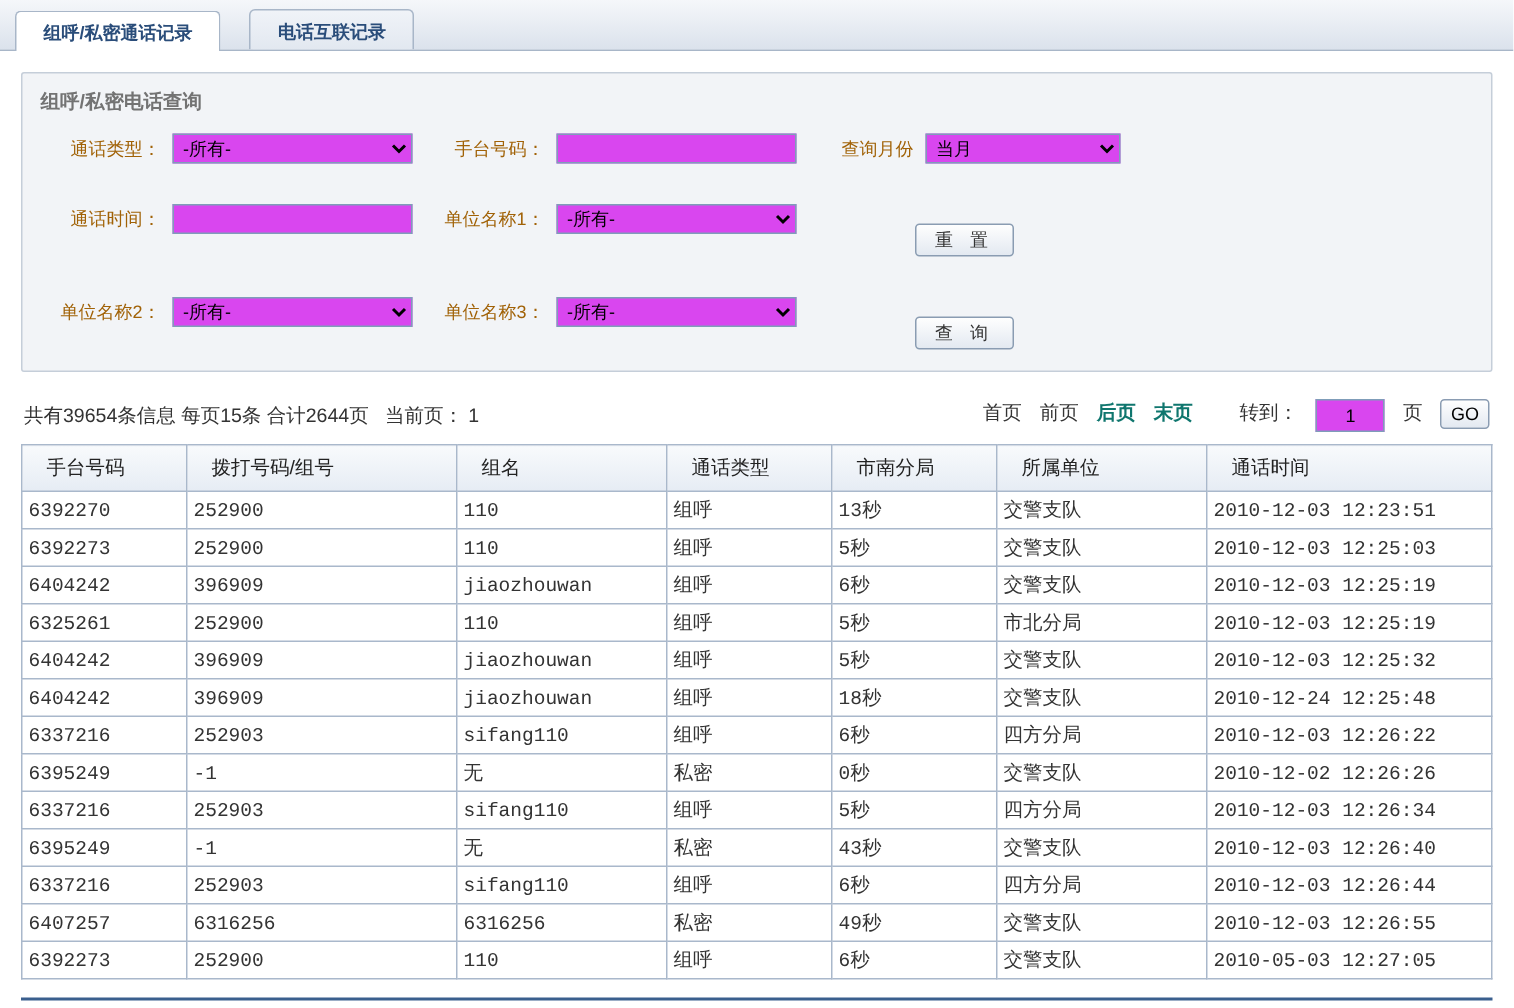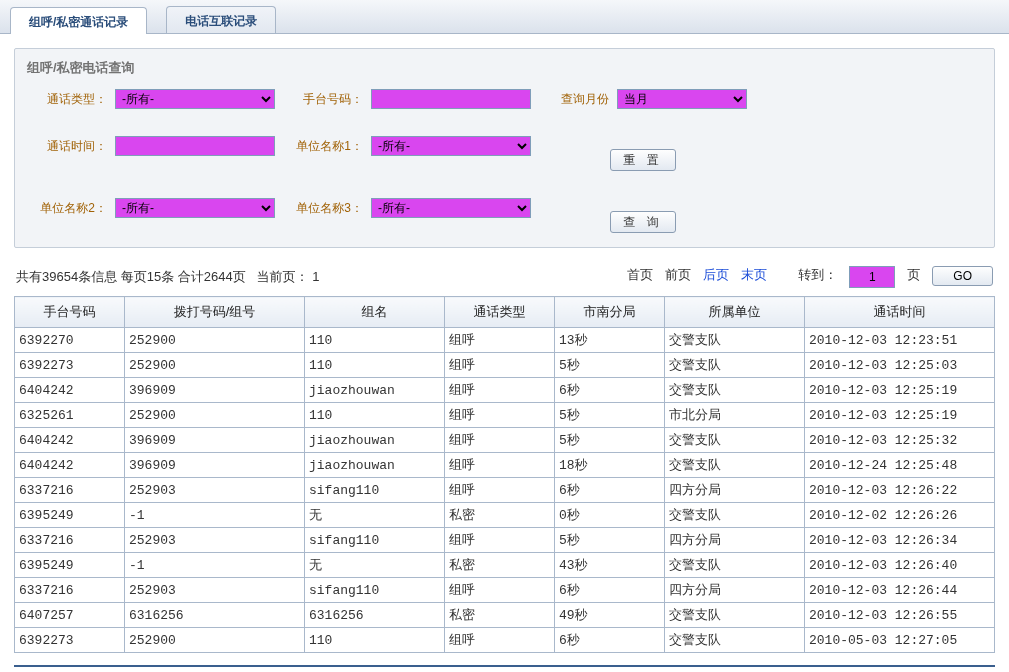--- a/index.html
+++ b/index.html
@@ -95,53 +95,52 @@
   font-size: 13px;
 }
 .pager-info { flex: none; }
 .pager-spacer { flex: 1; }
 .pager-nav {
   display: flex;
   align-items: flex-start;
   gap: 12px;
 }
 .pager-nav a { text-decoration: none; color: #333; cursor: pointer; }
-.pager-nav a.link-blue { color: #1d4ed8; }
+.pager-nav a.link-blue { color: #0f766e; font-weight: bold; }
 .pager-goto input {
   width: 46px;
   text-align: center;
   height: 22px;
 }
 .go-btn {
   border: 1px solid #8a9cb2;
   background: linear-gradient(#fefefe, #e3e9f1);
   border-radius: 3px;
-  padding: 2px 20px;
+  padding: 2px 6px;
   cursor: pointer;
   font-size: 12px;
 }
 table.data {
   width: 100%;
   border-collapse: collapse;
   table-layout: fixed;
 }
 table.data th, table.data td {
   border: 1px solid #a9b8cb;
   padding: 3px 4px;
   font-size: 13px;
   text-align: left;
   white-space: nowrap;
   overflow: hidden;
 }
 table.data th {
   background: linear-gradient(#f8fafc, #e6ecf4);
   color: #222;
-  text-align: center;
   font-weight: normal;
-  padding: 6px 4px;
+  padding: 6px 16px;
 }
 table.data td {
   font-family: "Courier New", "SimSun", monospace;
 }
 .bottom-rule {
   margin-top: 12px;
   border: none;
   border-top: 2px solid #3a5f8e;
 }
 </style>

